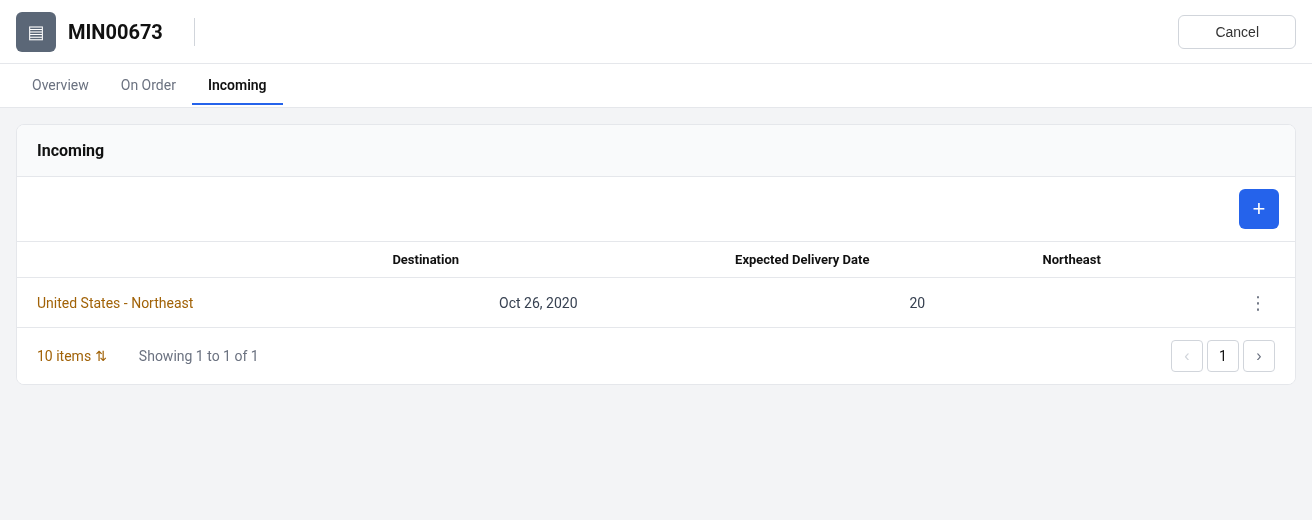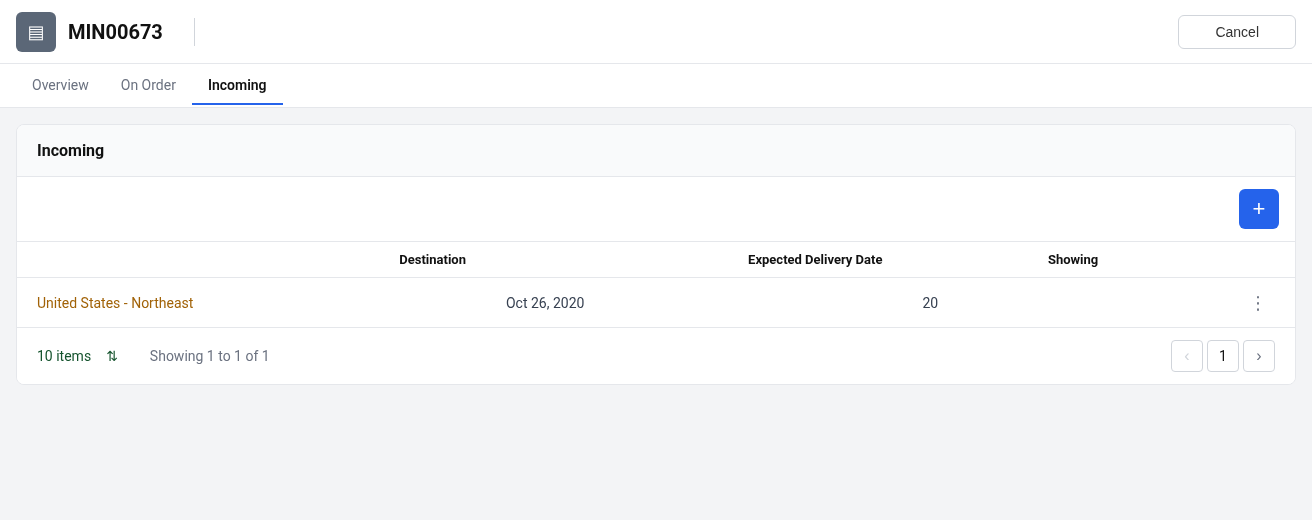--- a/index.html
+++ b/index.html
@@ -158,23 +158,23 @@
     .card-footer {
       display: flex;
       align-items: center;
       padding: 12px 20px;
       border-top: 1px solid #e5e7eb;
       background: #fff;
     }
     .items-per-page {
       display: flex;
       align-items: center;
-      gap: 15px;
-      font-size: 14px;
-      color: #14532d;
+      gap: 4px;
+      font-size: 14px;
+      color: #a16207;
       cursor: pointer;
     }
     .showing-text {
       font-size: 14px;
       color: #6b7280;
       margin-left: 32px;
     }
     .pagination {
       margin-left: auto;
       display: flex;
@@ -231,21 +231,21 @@
       <button class="add-button">
         <span>+</span>
       </button>
     </div>
 
     <table class="table">
       <thead>
         <tr>
           <th>Destination</th>
           <th>Expected Delivery Date</th>
-          <th>Showing</th>
+          <th>Northeast</th>
           <th></th>
         </tr>
       </thead>
       <tbody>
         <tr>
           <td>
             <a class="link">United States - Northeast</a>
           </td>
           <td>Oct 26, 2020</td>
           <td>20</td>

